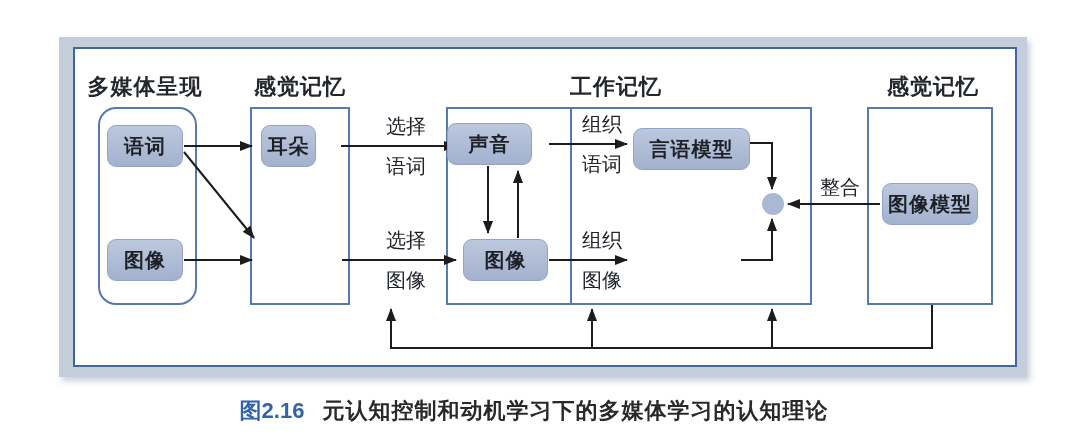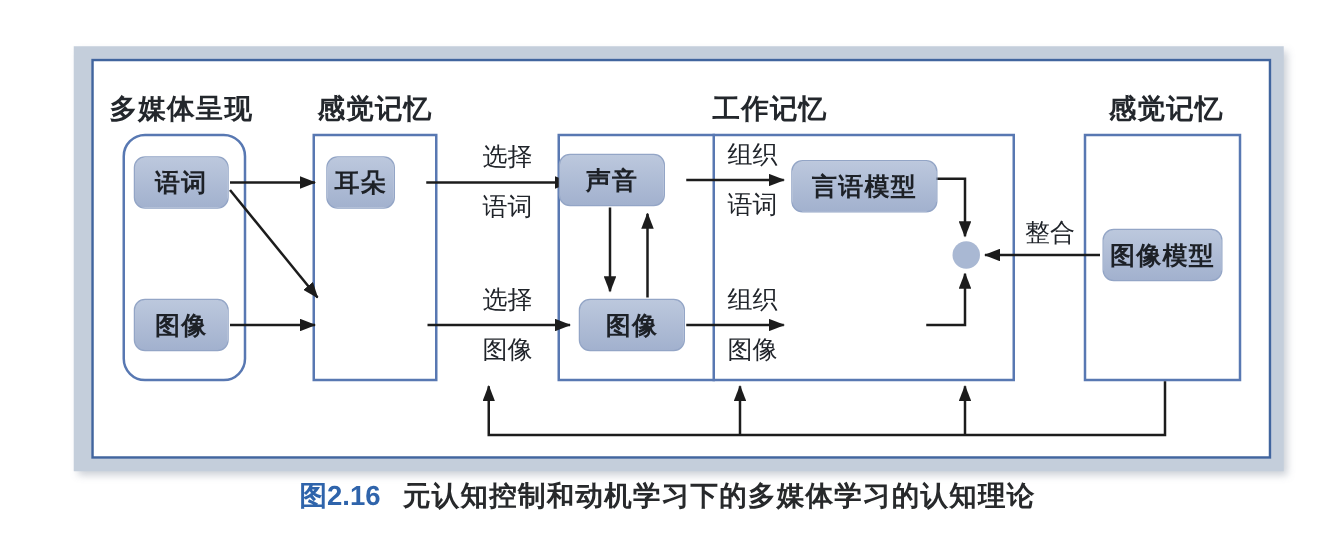--- a/index.html
+++ b/index.html
@@ -26,21 +26,21 @@
         letter-spacing:1px;white-space:nowrap;}
   .junction{position:absolute;left:762px;top:193px;width:22px;height:22px;border-radius:50%;
             background:#a9b8d3;}
   .elabel{position:absolute;width:60px;height:62px;display:flex;flex-direction:column;
           justify-content:space-between;text-align:right;
           font-family:"Liberation Serif",serif;font-size:20px;color:var(--ink);line-height:22px;}
   .elabel-single{position:absolute;width:60px;text-align:center;
           font-family:Liberation Serif, serif;font-size:20px;color:var(--ink);line-height:22px;}
   svg.wires{position:absolute;left:0;top:0;pointer-events:none;}
   svg.wires path{stroke:var(--line);stroke-width:2;fill:none;}
-  .caption{position:absolute;left:0;right:0;top:382px;text-align:center;font-weight:bold;
+  .caption{position:absolute;left:0;right:0;top:396px;text-align:center;font-weight:bold;
            font-size:22px;white-space:nowrap;}
   .cap-num{color:var(--cap-blue);margin-right:18px;}
   .cap-text{color:#27292b;letter-spacing:1px;}
 </style>
 </head>
 <body>
 
 <div class="stage">
 
   <div class="frame-band">

